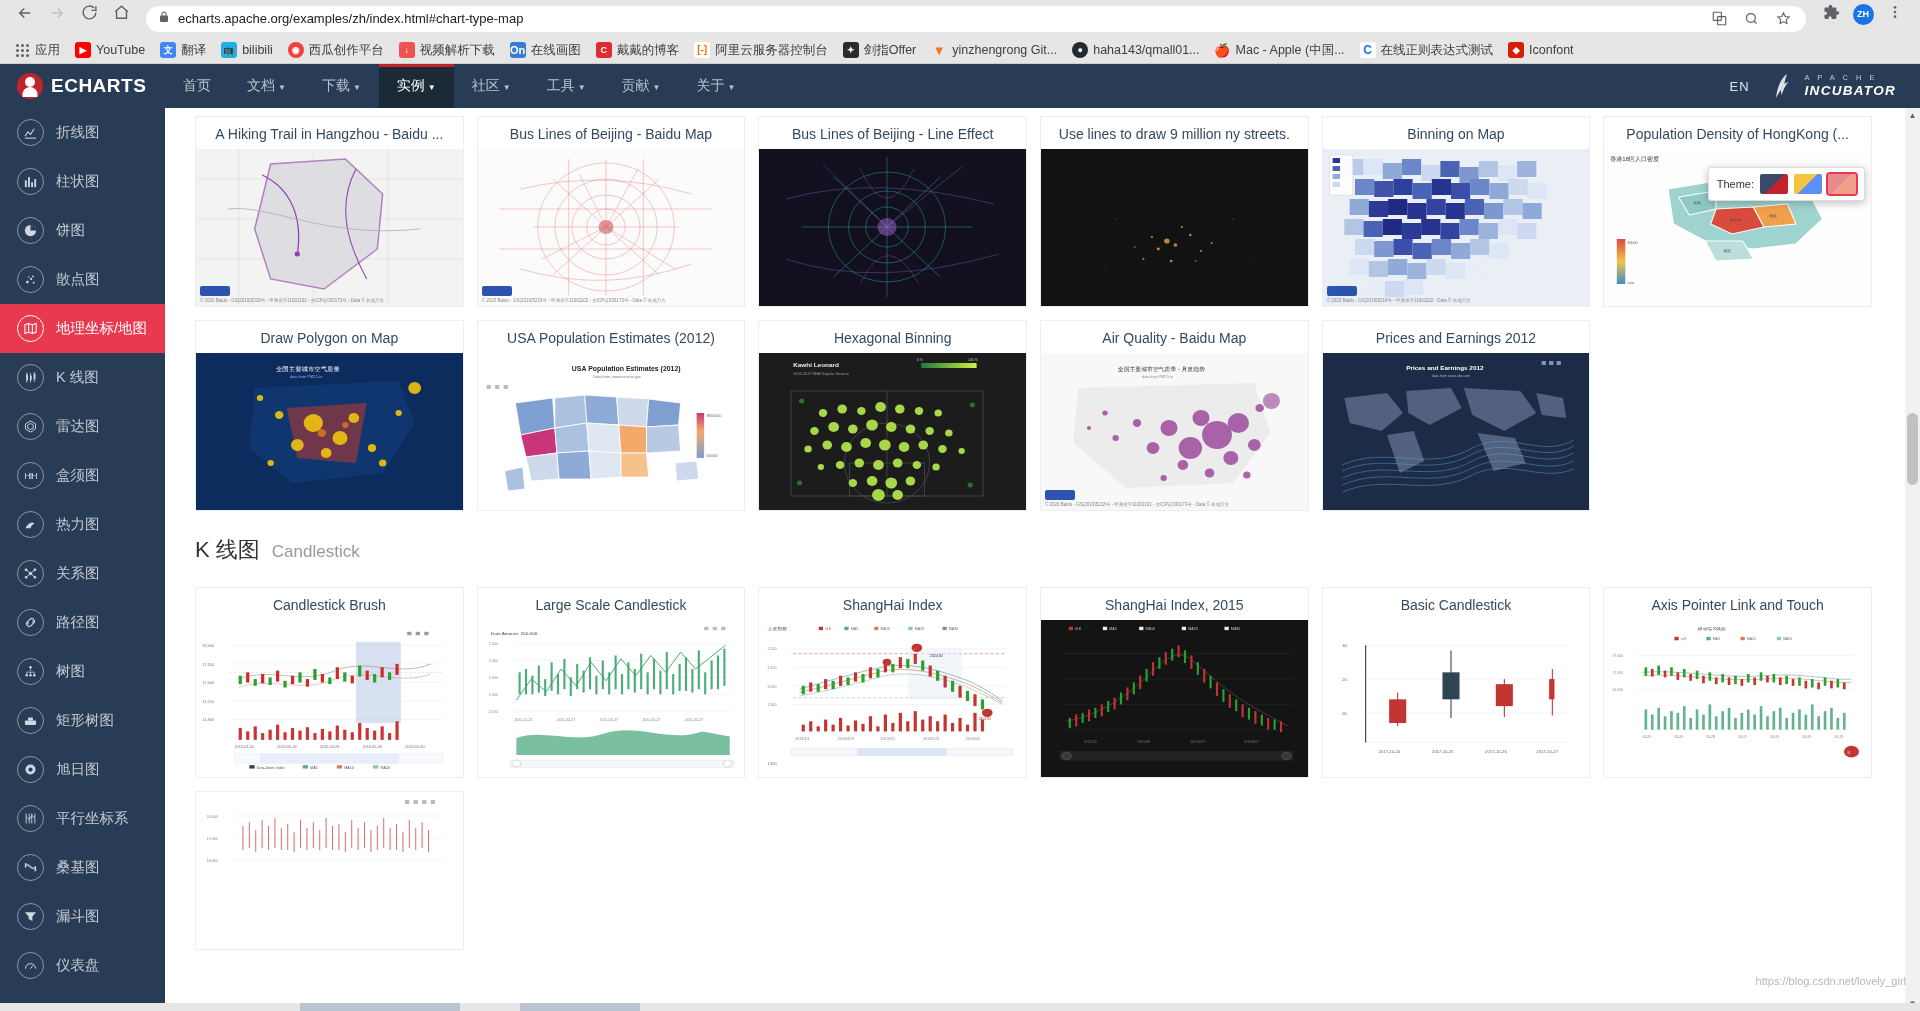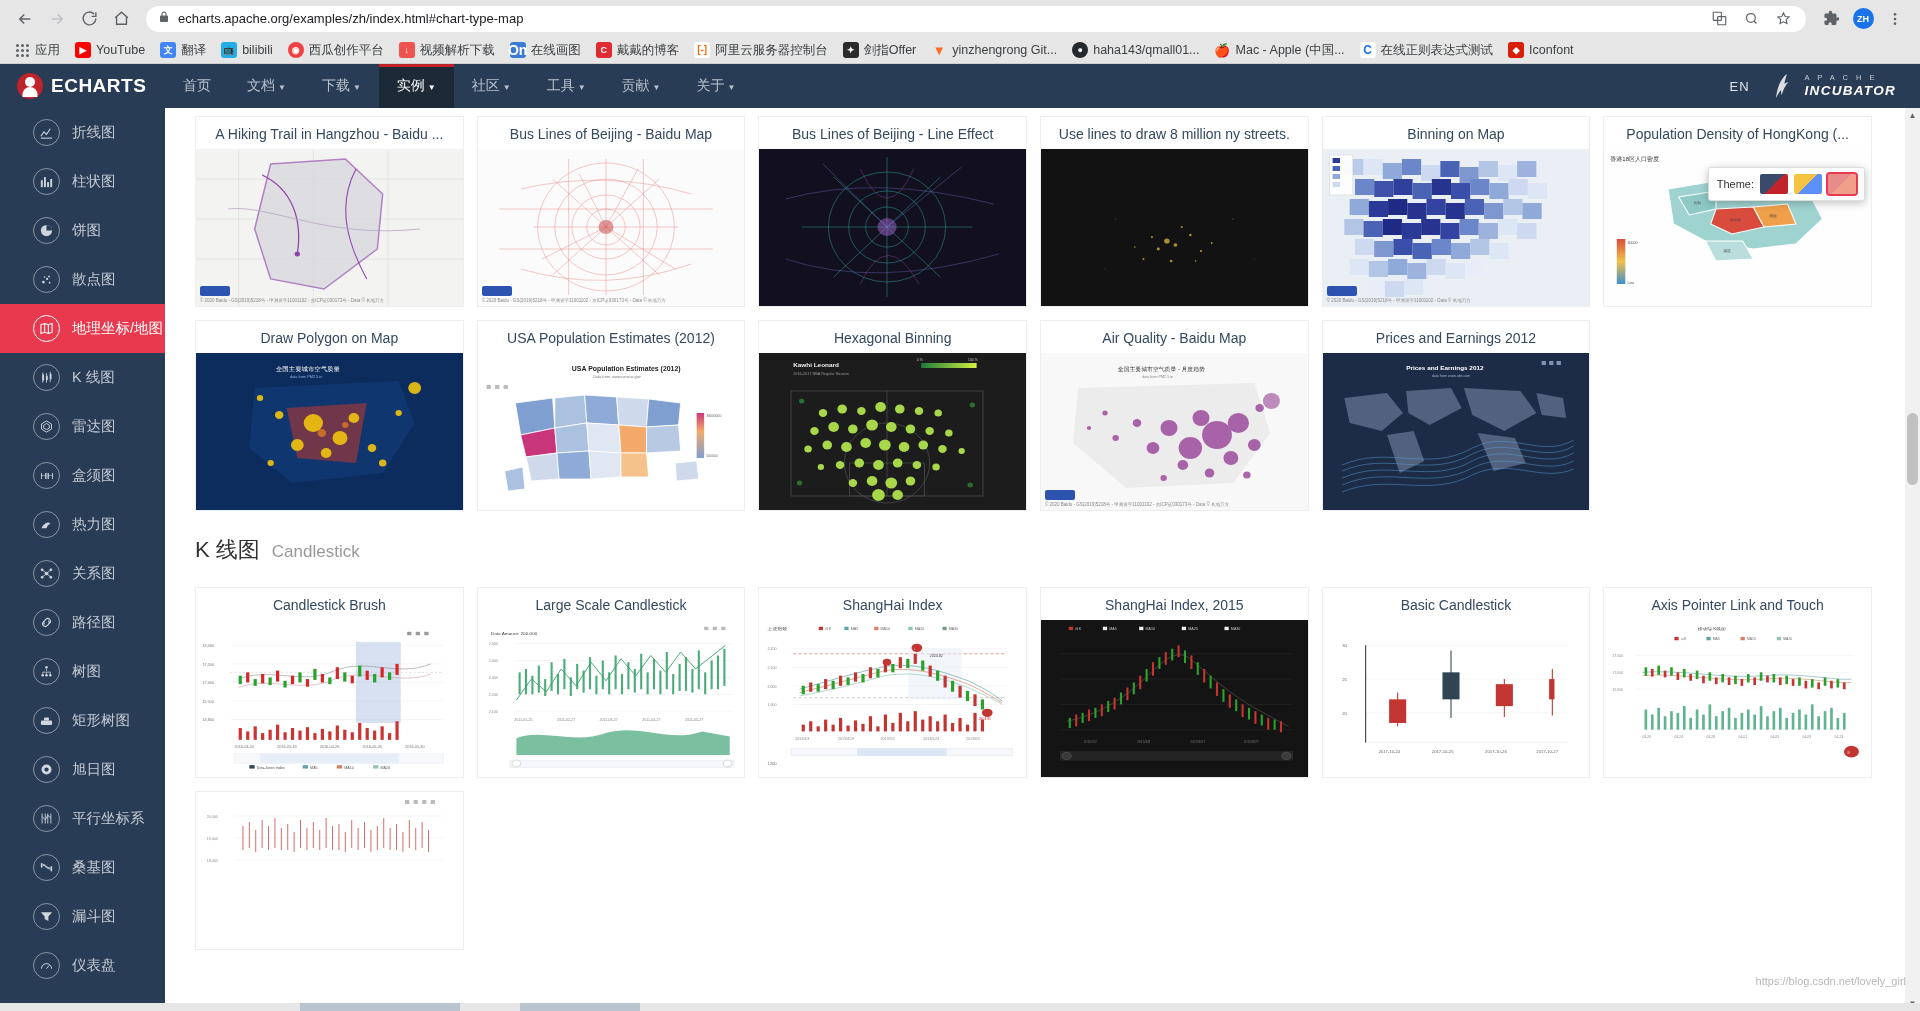--- a/index.html
+++ b/index.html
@@ -8,21 +8,21 @@
     width:1920px; height:1011px; overflow:hidden;
     font-family:"Liberation Sans", sans-serif;
     background:#fff; position:relative;
   }
 
   
   .browser-chrome { width:1920px; background:#e6e6e6; }
   .nav-bar { height:37px; display:flex; align-items:center; padding:5px 10px; gap:2px; background:#e6e6e6; }
   .nav-btn {
     width:30px; height:30px; border-radius:50%;
-    display:flex; align-items:center; justify-content:center;
+    display:flex; align-items:flex-start; justify-content:center;
     color:#5f6368; flex:none;
   }
   .nav-btn svg { display:block; }
   .omnibox {
     flex:1; height:26px; background:#fff; border-radius:13px;
     display:flex; align-items:center; padding:0 12px; margin:0 8px;
     font-size:13px; color:#202124; gap:8px; min-width:0;
   }
   .omnibox .lock { flex:none; }
   .omnibox .url { white-space:nowrap; overflow:hidden; text-overflow:ellipsis; color:#202124; font-size:13px; }
@@ -93,21 +93,21 @@
     background:#293c55; overflow:hidden; z-index:10;
   }
   .side-item {
     height:49px; display:flex; align-items:center; gap:12px; padding-left:17px;
     color:#c3cad3; font-size:14.5px; white-space:nowrap;
   }
   .side-item.active { background:#e8394f; color:#fff; }
   .side-ic {
     width:27px; height:27px; border-radius:50%; border:1px solid rgba(255,255,255,.45);
     display:flex; align-items:center; justify-content:center; flex:none;
-    font-size:11px; color:#cfd6de;margin-left:16px;
+    font-size:11px; color:#cfd6de;
   }
   .side-item.active .side-ic { border-color:#fff; color:#fff; }
   .side-ic svg { display:block; }
 
   
   .content {
     position:absolute; left:165px; top:44px; right:0; bottom:0;
     background:#fff; overflow:hidden; padding:0 0 0 0;
   }
   .grid {
@@ -271,21 +271,21 @@
     </div>
     <div class="bm">
       <span class="favi" style="background:#f04142;border-radius:50%">◉</span>
       <span>西瓜创作平台</span>
     </div>
     <div class="bm">
       <span class="favi" style="background:#ef5350">↓</span>
       <span>视频解析下载</span>
     </div>
     <div class="bm">
-      <span class="favi" style="background:#3b7cd3;font-size:14px">On</span>
+      <span class="favi" style="background:#3b7cd3;font-size:11px">On</span>
       <span>在线画图</span>
     </div>
     <div class="bm">
       <span class="favi" style="background:#e02b32">C</span>
       <span>戴戴的博客</span>
     </div>
     <div class="bm">
       <span class="favi" style="background:#fff;color:#ff6a00;font-size:10px">[-]</span>
       <span>阿里云服务器控制台</span>
     </div>
@@ -613,21 +613,21 @@
               <g stroke="#e05ad1" stroke-width=".5" fill="none" opacity=".55">
                 <path d="M95 20 Q120 78 145 20M95 135 Q120 78 150 135"></path>
               </g>
               <circle cx="120" cy="78" r="9" fill="#b06ce0" opacity=".45"></circle>
             </svg>
           </div>
         </div>
       </div>
 
       <div class="card">
-        <div class="card-title">Use lines to draw 8 million ny streets.</div>
+        <div class="card-title">Use lines to draw 9 million ny streets.</div>
         <div class="thumb">
           <div class="tb" style="background:#111111">
             <svg width="100%" height="100%" viewBox="0 0 250 157" preserveAspectRatio="none">
               <rect width="250" height="157" fill="#121212"></rect>
               <g fill="#c9a23a" opacity=".85">
                 <circle cx="118" cy="92" r="2.6"></circle>
                   <circle cx="126" cy="96" r="1.8"></circle>
                   <circle cx="110" cy="100" r="1.4"></circle>
                 <circle cx="140" cy="86" r="1.2"></circle>
                   <circle cx="96" cy="110" r="1"></circle>

